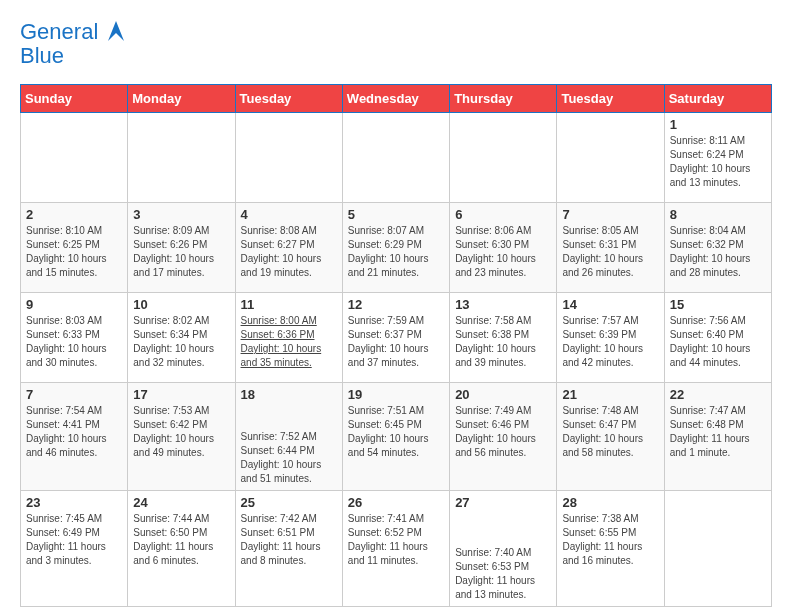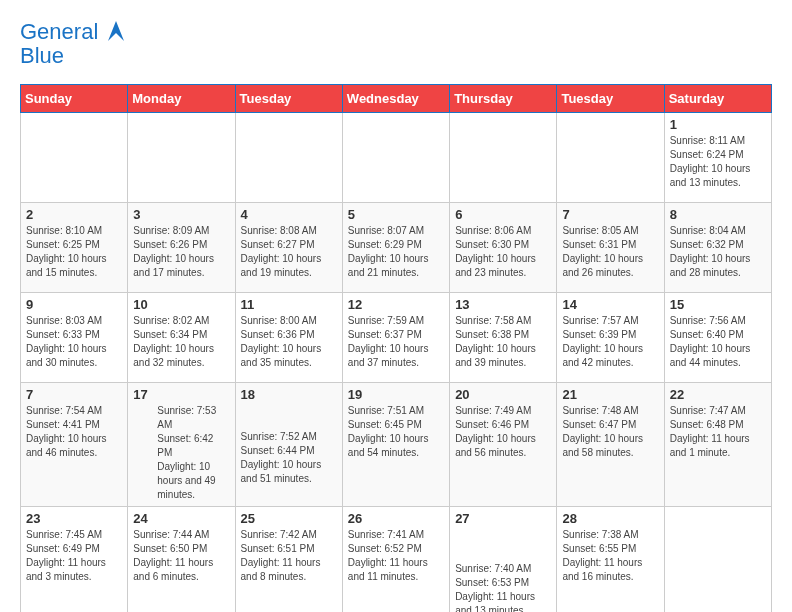--- a/index.html
+++ b/index.html
@@ -190,21 +190,21 @@
 Daylight: 10 hours and 30 minutes.</div>
         </td>
         <td>
           <span class="day-num">10</span>
           <div class="day-info" style="white-space: pre-line;">Sunrise: 8:02 AM
 Sunset: 6:34 PM
 Daylight: 10 hours and 32 minutes.</div>
         </td>
         <td>
           <span class="day-num">11</span>
-          <div class="day-info" style="white-space: pre-line;">Sunrise: 8:00 AM
+          <div class="day-info" style="white-space: pre-line; text-decoration: underline;">Sunrise: 8:00 AM
 Sunset: 6:36 PM
 Daylight: 10 hours and 35 minutes.</div>
         </td>
         <td>
           <span class="day-num">12</span>
           <div class="day-info" style="white-space: pre-line;">Sunrise: 7:59 AM
 Sunset: 6:37 PM
 Daylight: 10 hours and 37 minutes.</div>
         </td>
         <td>
@@ -228,21 +228,21 @@
       </tr>
       <tr>
         <td>
           <span class="day-num">7</span>
           <div class="day-info" style="white-space: pre-line;">Sunrise: 7:54 AM
 Sunset: 4:41 PM
 Daylight: 10 hours and 46 minutes.</div>
         </td>
         <td>
           <span class="day-num">17</span>
-          <div class="day-info" style="white-space: pre-line; margin-left: 24px;">Sunrise: 7:53 AM
+          <div class="day-info" style="white-space: pre-line;">Sunrise: 7:53 AM
 Sunset: 6:42 PM
 Daylight: 10 hours and 49 minutes.</div>
         </td>
         <td>
           <span class="day-num">18</span>
           <div class="day-info" style="white-space: pre-line; margin-top: 28px;">Sunrise: 7:52 AM
 Sunset: 6:44 PM
 Daylight: 10 hours and 51 minutes.</div>
         </td>
         <td>

